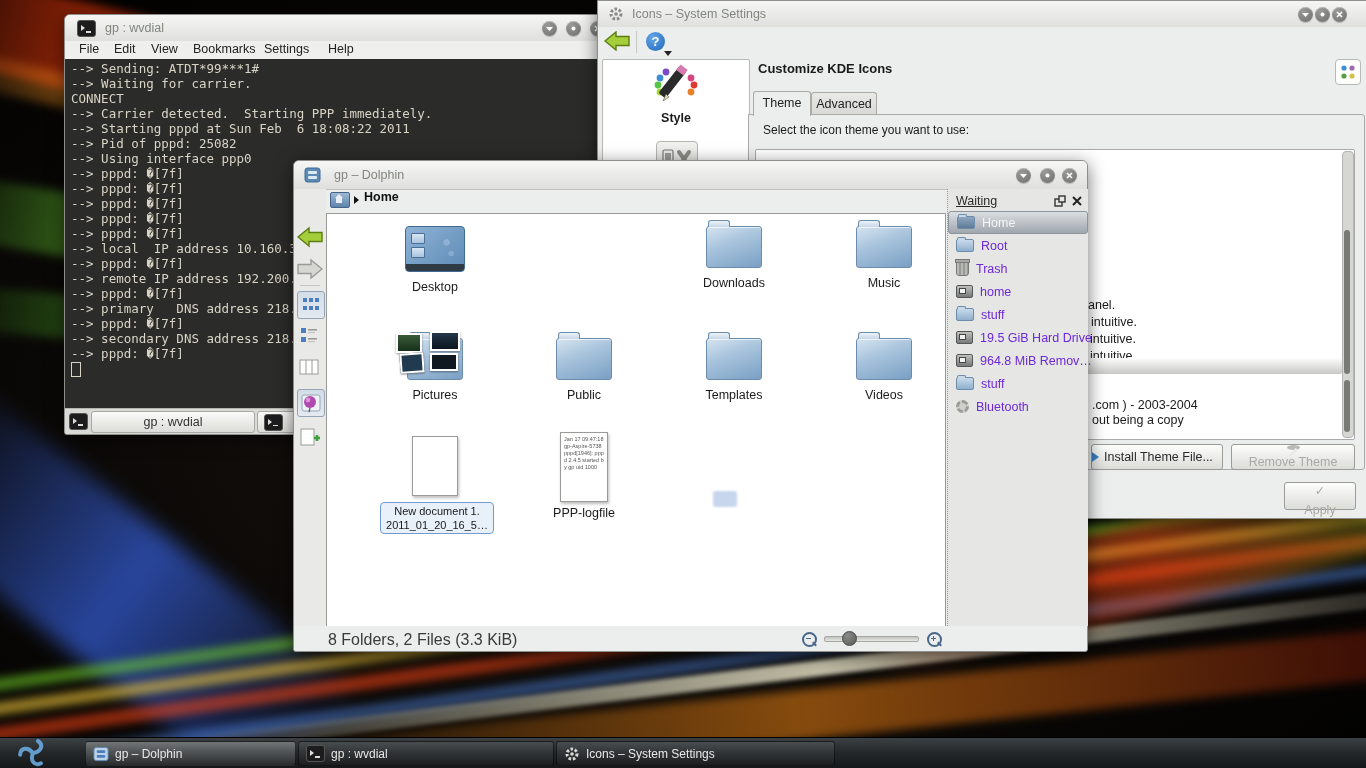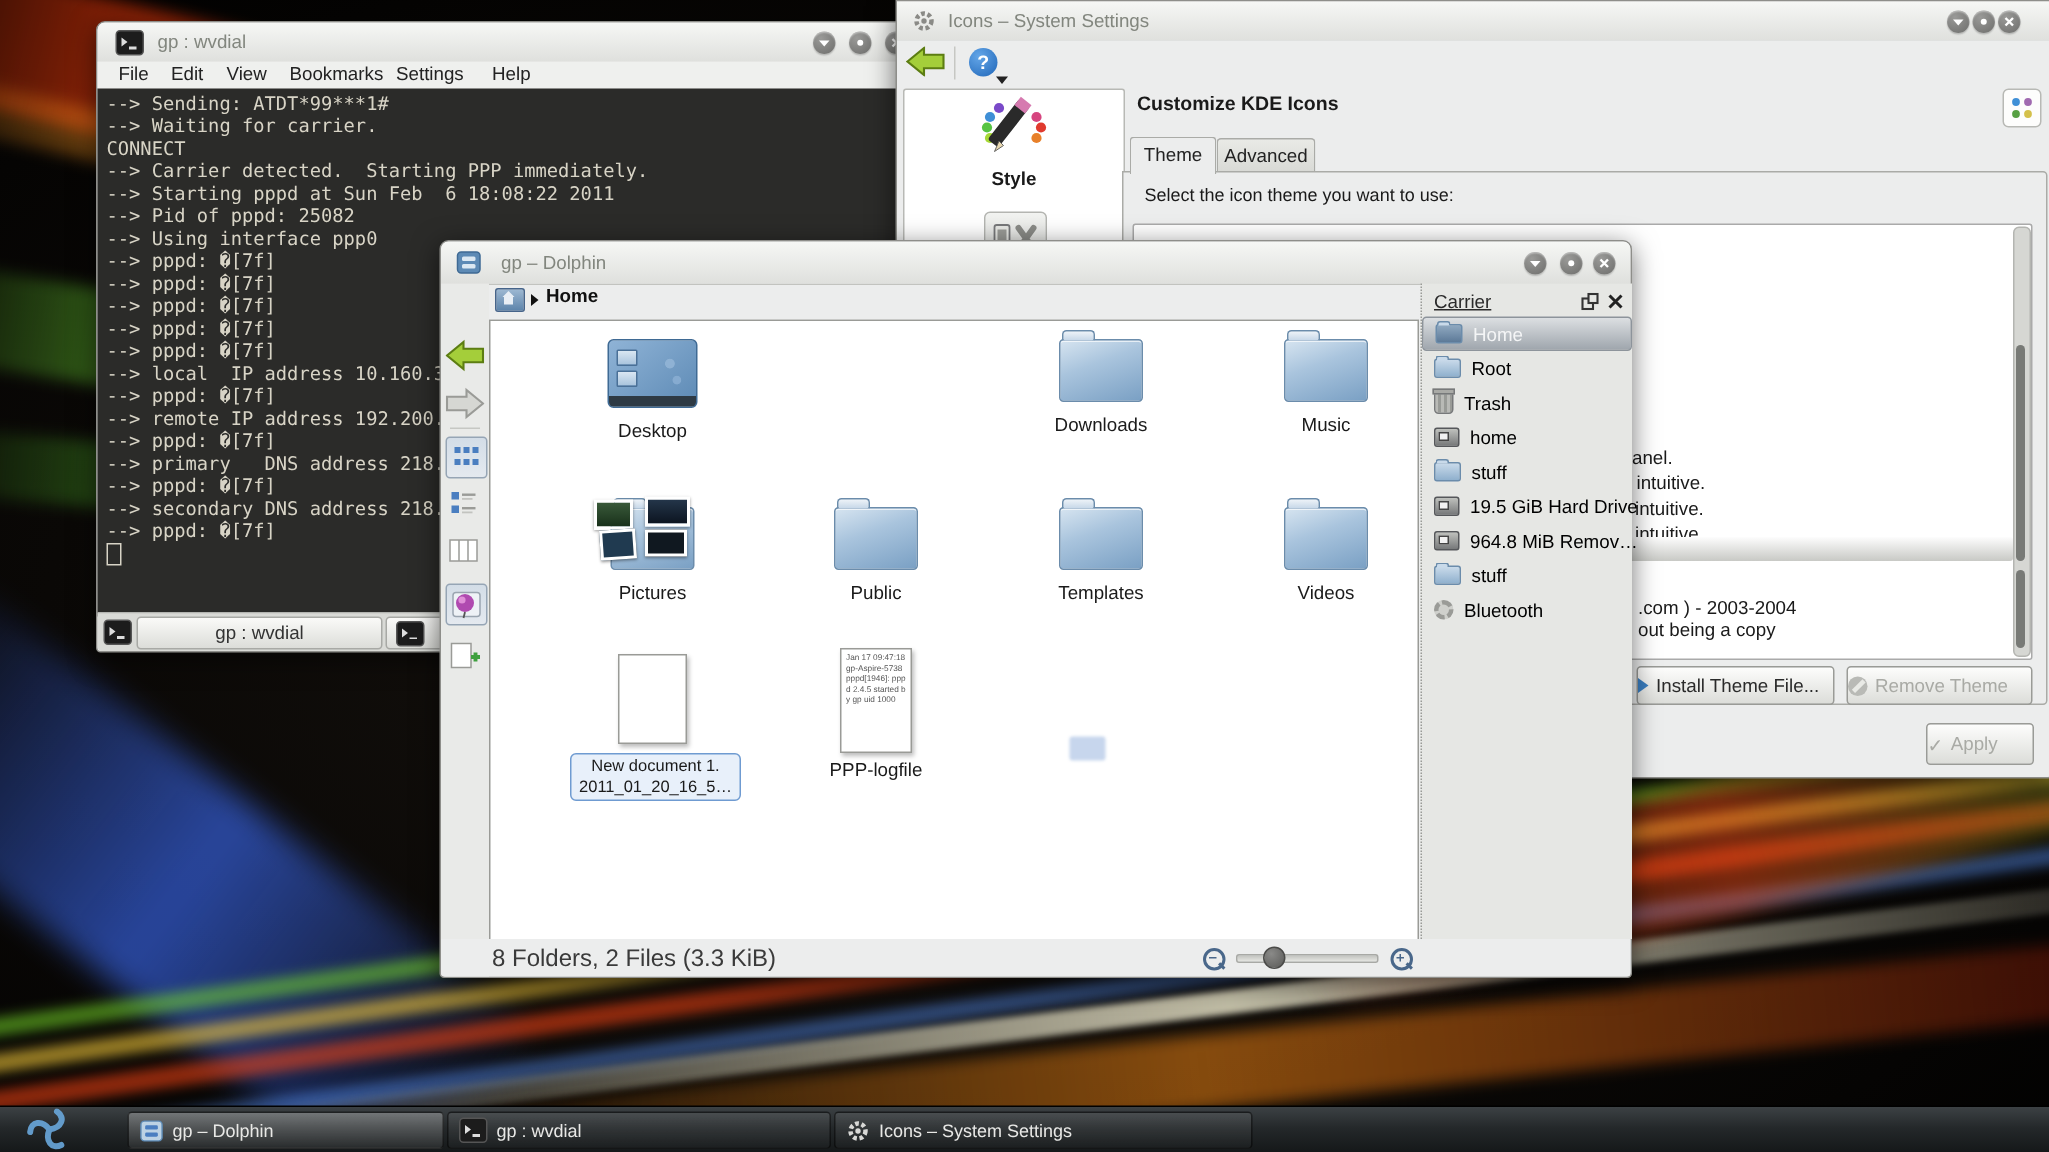--- a/index.html
+++ b/index.html
@@ -66,21 +66,21 @@
   .helpcirc{position:absolute;width:19px;height:19px;border-radius:50%;
       background:radial-gradient(circle at 35% 30%,#64a6e8,#1f66b8);color:#fff;font-weight:bold;
       font-size:13px;text-align:center;line-height:19px;}
   .caret{width:0;height:0;border-left:4px solid transparent;border-right:4px solid transparent;border-top:5px solid #222;}
   .sspanel{position:absolute;background:#fff;border:1px solid #b8b9b5;border-radius:2px;}
   .tab{position:absolute;height:22px;font-size:12.5px;color:#222;text-align:center;line-height:22px;
       border:1px solid #aaaba7;border-bottom:none;border-radius:3px 3px 0 0;background:linear-gradient(#e9eae6,#d8d9d5);}
   .tab.active{background:#eceded;height:24px;z-index:2;}
   .btn{position:absolute;border:1px solid #9a9b97;border-radius:3px;font-size:12.5px;color:#2a2a2a;
       background:linear-gradient(#fdfdfc,#dcddd9);display:flex;align-items:center;justify-content:flex-start;gap:5px;}
-  .btn.disabled{color:#a9aaa5;}
+  .btn.disabled{color:#a9aaa5;flex-direction:column;}
   .noentry{width:13px;height:13px;border-radius:50%;background:#b9bab6;position:relative;}
   .noentry::after{content:"";position:absolute;left:1.5px;top:5.5px;width:10px;height:2.5px;background:#e9eae6;transform:rotate(-45deg);}
   .bluearrow{width:0;height:0;border-left:7px solid #3a7ec0;border-top:5px solid transparent;border-bottom:5px solid transparent;}
   .scroll{position:absolute;width:10px;background:#d6d7d3;border:1px solid #b4b5b1;border-radius:4px;}
   .thumb{position:absolute;left:1px;width:6px;background:#787a76;border-radius:3px;}
 
   
   .crumbrow{position:absolute;left:32px;top:28px;right:140px;height:24px;}
   .vtool{position:absolute;left:0;top:28px;width:32px;bottom:0;background:#e9eae8;border-radius:0 0 0 3px;}
   .vbtn{position:absolute;left:3px;width:26px;height:24px;border-radius:3px;}
@@ -95,21 +95,21 @@
   .photo{position:absolute;border:2px solid #fff;box-shadow:0 1px 2px #0006;}
   .deskico{position:relative;margin:0 auto;width:58px;height:44px;border-radius:4px;border:1px solid #3f6a94;
       background:radial-gradient(circle at 70% 35%, #8fb2d4 6%, rgba(0,0,0,0) 7%),
                  radial-gradient(circle at 78% 60%, #86abd0 5%, rgba(0,0,0,0) 6%),
                  linear-gradient(140deg,#8fb3d6,#5d8ab5);}
   .deskico::after{content:"";position:absolute;left:0;bottom:0;width:100%;height:7px;background:#2e3a44;border-radius:0 0 3px 3px;}
   .minifold{position:absolute;width:12px;height:9px;background:linear-gradient(#d9e6f2,#a9c4dd);border:1px solid #4a7097;border-radius:1px;}
   .page{position:relative;margin:0 auto;background:#fff;border:1px solid #9a9b97;box-shadow:1px 2px 3px #0004;}
   .sel{border:1px solid #6f9bd1;background:rgba(150,185,230,.22);border-radius:4px;}
   .places{position:absolute;background:#e6e7e4;border-left:1px dotted #9a9b97;}
-  .prow{position:absolute;left:0;right:0;height:23px;font-size:12.5px;color:#000000;display:flex;align-items:center;gap:7px;padding-left:8px;box-sizing:border-box;}
+  .prow{position:absolute;left:0;right:0;height:23px;font-size:12.5px;color:#6d28d9;display:flex;align-items:center;gap:7px;padding-left:8px;box-sizing:border-box;}
   .prow.selected{background:linear-gradient(#dcdfe2,#9fa6ad);color:#f4f5f6;border-radius:3px;border:1px solid #8d949b;}
   .pfold{width:16px;height:11px;position:relative;background:linear-gradient(#c9daea,#8fb0cd);border:1px solid #6b8cab;border-radius:2px;flex:0 0 auto;}
   .pfold::before{content:"";position:absolute;top:-3px;left:0;width:7px;height:2px;background:#c9daea;border:1px solid #6b8cab;border-bottom:none;border-radius:2px 2px 0 0;}
   .pdrive{width:15px;height:11px;background:linear-gradient(#bfc1bd,#77797a);border:1px solid #55575a;border-radius:2px;position:relative;flex:0 0 auto;}
   .pdrive::after{content:"";position:absolute;left:2px;top:2px;width:5px;height:4px;background:#f2f2f2;border:1px solid #444;}
   .ptrash{width:11px;height:13px;background:repeating-linear-gradient(90deg,#b9bab6 0 2px,#999b97 2px 4px);border:1px solid #77797a;border-radius:1px 1px 3px 3px;position:relative;flex:0 0 auto;}
   .ptrash::before{content:"";position:absolute;top:-3px;left:-2px;width:13px;height:2px;background:#a9aaa6;border:1px solid #77797a;}
   .pgear{width:13px;height:13px;border-radius:50%;border:3px dashed #9a9b97;box-sizing:border-box;background:#cfd0cc;flex:0 0 auto;}
   .statusbar{position:absolute;left:0;right:0;bottom:0;height:25px;background:#eceded;border-radius:0 0 3px 3px;
       font-size:16px;color:#3a3a3a;}
@@ -452,21 +452,21 @@
         <div class="page" style="width:46px;height:68px;">
           <div style="position:absolute;left:3px;top:3px;right:3px;font-size:5.5px;line-height:7px;color:#555;word-break:break-all;text-align:left;font-family:'Liberation Sans',sans-serif;">Jan 17 09:47:18 gp-Aspire-5738 pppd[1946]: pppd 2.4.5 started by gp uid 1000</div>
         </div>
         <div style="margin-top:4px;">PPP-logfile</div>
       </div>
 
       <div style="position:absolute;left:386px;top:277px;width:24px;height:16px;background:rgba(130,165,215,.45);border-radius:2px;filter:blur(1px);"></div>
     </div>
 
     <div class="places" style="left:653px;top:28px;width:140px;height:437px;">
-      <div style="position:absolute;left:8px;top:5px;font-size:12.5px;color:#2a2a2a;text-decoration:underline;">Carrier</div>
+      <div style="position:absolute;left:8px;top:5px;font-size:12.5px;color:#2a2a2a;text-decoration:underline;">Waiting</div>
       <svg style="position:absolute;left:106px;top:6px;" width="12" height="12" viewBox="0 0 12 12">
         <rect x="1" y="4" width="7" height="7" fill="none" stroke="#333" stroke-width="1.4"></rect>
           <rect x="5" y="1" width="6" height="6" fill="#e6e7e4" stroke="#333" stroke-width="1.4"></rect>
       </svg>
       <svg style="position:absolute;left:123px;top:6px;" width="12" height="12" viewBox="0 0 12 12">
         <path d="M2 2 L10 10 M10 2 L2 10" stroke="#222" stroke-width="2"></path>
       </svg>
       <div class="prow selected" style="top:22px;">
         <div class="pfold" style="background:linear-gradient(#8fa8c0,#5d7a98);"></div>
         <span>Home</span>

